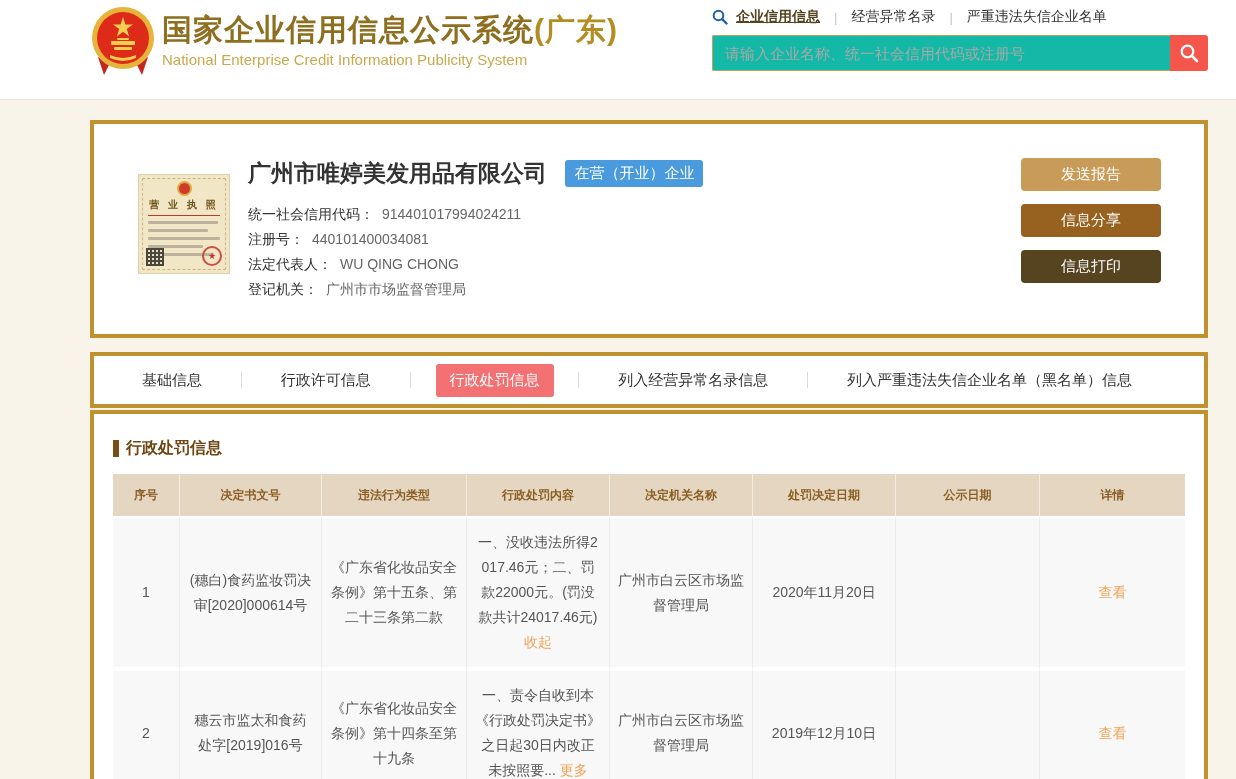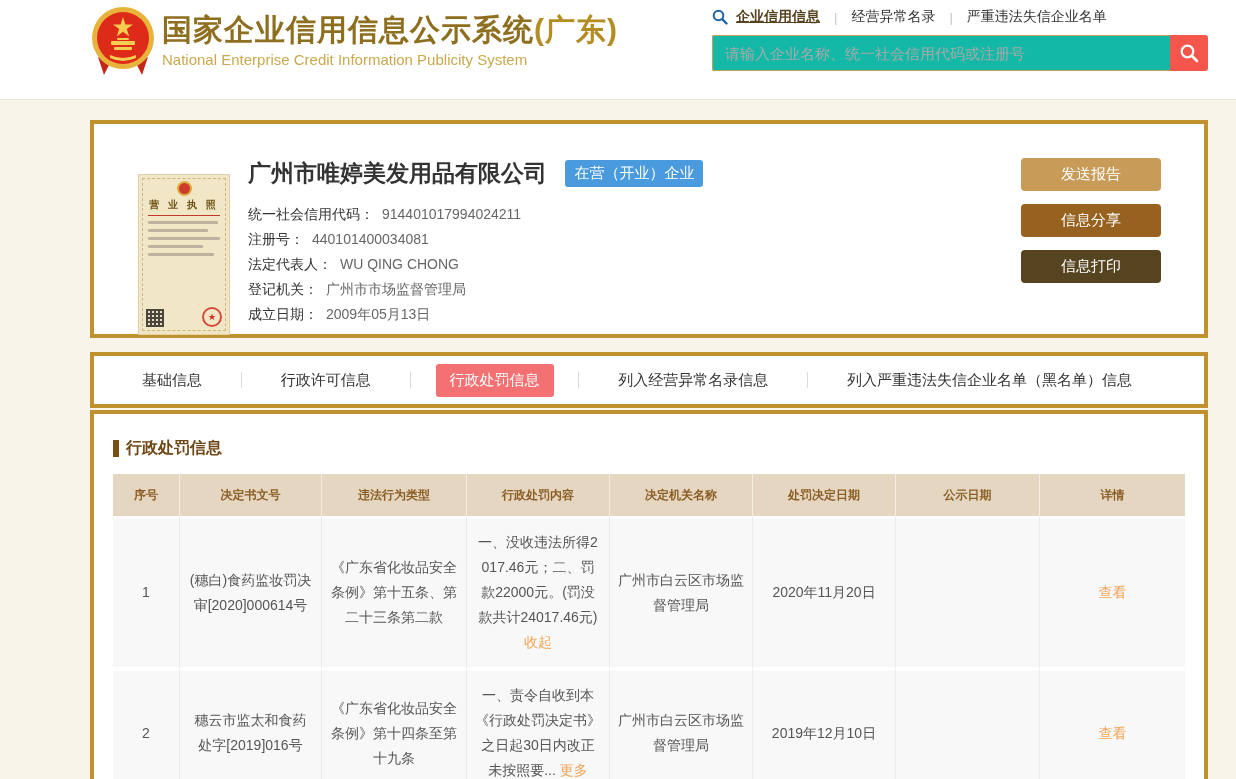--- a/index.html
+++ b/index.html
@@ -29,21 +29,21 @@
   .search-input::placeholder { color:#A9A9A9; }
   .search-btn { width:38px; height:36px; background:#F4564C; border:none; cursor:pointer;
     display:flex; align-items:center; justify-content:center; border-radius:0 3px 3px 0; }
   
   .card { position:absolute; left:90px; width:1118px; background:#fff;
     border:4px solid #C0922F; }
   .card-company { top:120px; height:218px; }
   .card-tabs { top:352px; height:56px; }
   .card-table { top:410px; height:900px; }
   
-  .license { position:absolute; left:44px; top:50px; width:92px; height:161px;
+  .license { position:absolute; left:44px; top:50px; width:92px; height:100px;
     background:#F1E6C6; border:1px solid #E0D0A6; padding:6px 7px; }
   .license:before { content:""; position:absolute; inset:3px; border:1px dashed #CDB77E; pointer-events:none;}
   .lic-emblem { width:15px; height:15px; border-radius:50%; background:#D03A2B;
     border:2px solid #D9AE3C; margin:0 auto 2px; }
   .lic-title { font-size:10px; font-weight:bold; color:#6E5418; text-align:center;
     letter-spacing:3px; white-space:nowrap; }
   .lic-redline { height:1px; background:#C0392B; margin:3px 2px 5px; }
   .lic-line { height:3px; background:#BDB29D; border-radius:1px; margin:5px 2px; }
   .lic-bottom { position:absolute; bottom:7px; left:7px; right:7px; display:flex;
     justify-content:space-between; align-items:flex-end; }
@@ -159,23 +159,20 @@
         <span class="field-label">统一社会信用代码：</span><span class="field-value">914401017994024211</span>
       </div>
       <div class="field-row">
         <span class="field-label">注册号：</span><span class="field-value">440101400034081</span>
       </div>
       <div class="field-row">
         <span class="field-label">法定代表人：</span><span class="field-value">WU QING CHONG</span>
       </div>
       <div class="field-row">
         <span class="field-label">登记机关：</span><span class="field-value">广州市市场监督管理局</span>
-      </div>
-      <div class="field-row">
-        <span class="field-label">成立日期：</span><span class="field-value">2009年05月13日</span>
       </div>
     </div>
   </div>
 
   <div class="actions">
     <button class="act-btn b0">发送报告</button>
     <button class="act-btn b1">信息分享</button>
     <button class="act-btn b2">信息打印</button>
   </div>
 </div>

